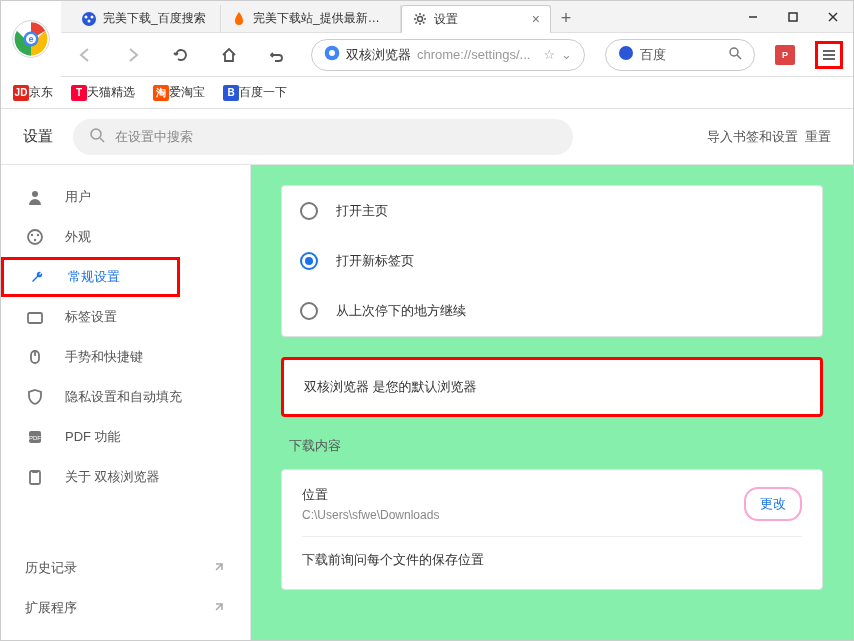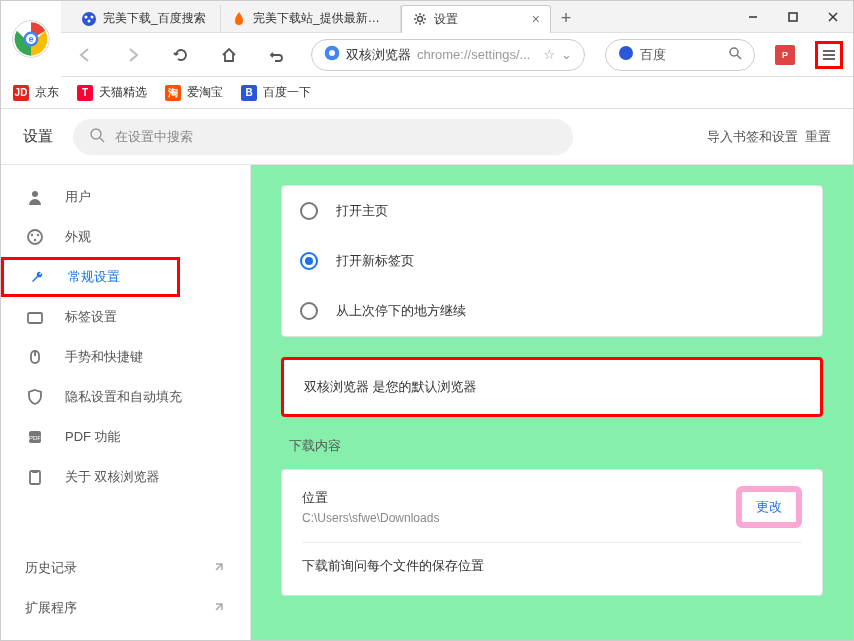--- a/index.html
+++ b/index.html
@@ -20,21 +20,21 @@
     .navbtn { width: 28px; height: 28px; display: flex; align-items: center; justify-content: center; cursor: pointer; color: #555; }
     .navbtn.disabled { color: #bbb; }
     .addressbar { flex: 1; height: 32px; border: 1px solid #ccc; border-radius: 16px; display: flex; align-items: center; padding: 0 12px; gap: 6px; font-size: 13px; }
     .addr-chrome { color: #999; }
     .addr-star { margin-left: auto; color: #999; }
     .searchbar { width: 150px; height: 32px; border: 1px solid #ccc; border-radius: 16px; display: flex; align-items: center; padding: 0 12px; font-size: 13px; color: #555; gap: 6px; }
     .menu-btn { width: 28px; height: 28px; display: flex; align-items: center; justify-content: center; cursor: pointer; border: 3px solid red; }
     .pdf-icon { width: 20px; height: 20px; background: #d44; border-radius: 2px; display: flex; align-items: center; justify-content: center; color: #fff; font-size: 9px; font-weight: bold; }
     
     .bookmarks { height: 32px; display: flex; align-items: center; padding: 0 12px; gap: 18px; border-bottom: 1px solid #e0e0e0; font-size: 12px; }
-    .bookmark { display: flex; align-items: center; gap: 6px; cursor: pointer; color: #333; }
+    .bookmark { display: flex; align-items: center; gap: 0; cursor: pointer; color: #333; }
     .bkm-icon { width: 16px; height: 16px; border-radius: 2px; display: flex; align-items: center; justify-content: center; color: #fff; font-size: 10px; font-weight: bold; }
     
     .app-logo-area { position: absolute; top: 0; left: 0; width: 60px; height: 76px; display: flex; align-items: center; justify-content: center; background: #fff; z-index: 2; }
     
     .settings-header { height: 56px; display: flex; align-items: center; padding: 0 22px; border-bottom: 1px solid #e5e5e5; }
     .settings-title { font-size: 15px; color: #333; margin-right: 20px; }
     .search-box { flex: 0 0 500px; height: 36px; background: #f1f1f1; border-radius: 18px; display: flex; align-items: center; padding: 0 16px; gap: 10px; color: #888; font-size: 13px; }
     .hdr-actions { margin-left: auto; display: flex; gap: 7px; font-size: 13px; color: #555; }
     .hdr-act { cursor: pointer; }
     
@@ -53,21 +53,21 @@
     .radio { width: 18px; height: 18px; border: 2px solid #777; border-radius: 50%; display: flex; align-items: center; justify-content: center; }
     .radio.selected { border-color: #1a73e8; }
     .radio.selected::after { content: ""; width: 8px; height: 8px; background: #1a73e8; border-radius: 50%; }
     .section-title { font-size: 13px; color: #555; margin: 20px 0 14px 8px; }
     .card.highlighted { border: 3px solid red; padding: 18px 20px; font-size: 13px; color: #333; }
     .download-card { background: #fff; border: 1px solid #e0e0e0; border-radius: 4px; padding: 16px 20px; font-size: 13px; }
     .dl-row { display: flex; align-items: center; }
     .dl-info { flex: 1; }
     .dl-label { color: #333; margin-bottom: 4px; }
     .dl-path { color: #888; font-size: 12px; }
-    .dl-btn { color: #1a73e8; padding: 6px 14px; border: 6px solid #f9a8d4; border-radius: 6px; cursor: pointer; }
+    .dl-btn { color: #1a73e8; padding: 6px 14px; border: 2px solid #f9a8d4; border-radius: 14px; cursor: pointer; }
     .dl-divider { height: 1px; background: #eee; margin: 14px 0; }
   </style>
 </head>
 <body>
 
 <div class="app-logo-area">
   <svg viewBox="0 0 48 48" width="40" height="40">
     <circle cx="24" cy="24" r="22" fill="#fff" stroke="#ccc"></circle>
     <path d="M24 4 A20 20 0 0 1 41 14 L28 22 A8 8 0 0 0 24 16 Z" fill="#ea4335"></path>
     <path d="M41 14 A20 20 0 0 1 24 44 L24 30 A8 8 0 0 0 31 24 Z" fill="#fbbc05"></path>

